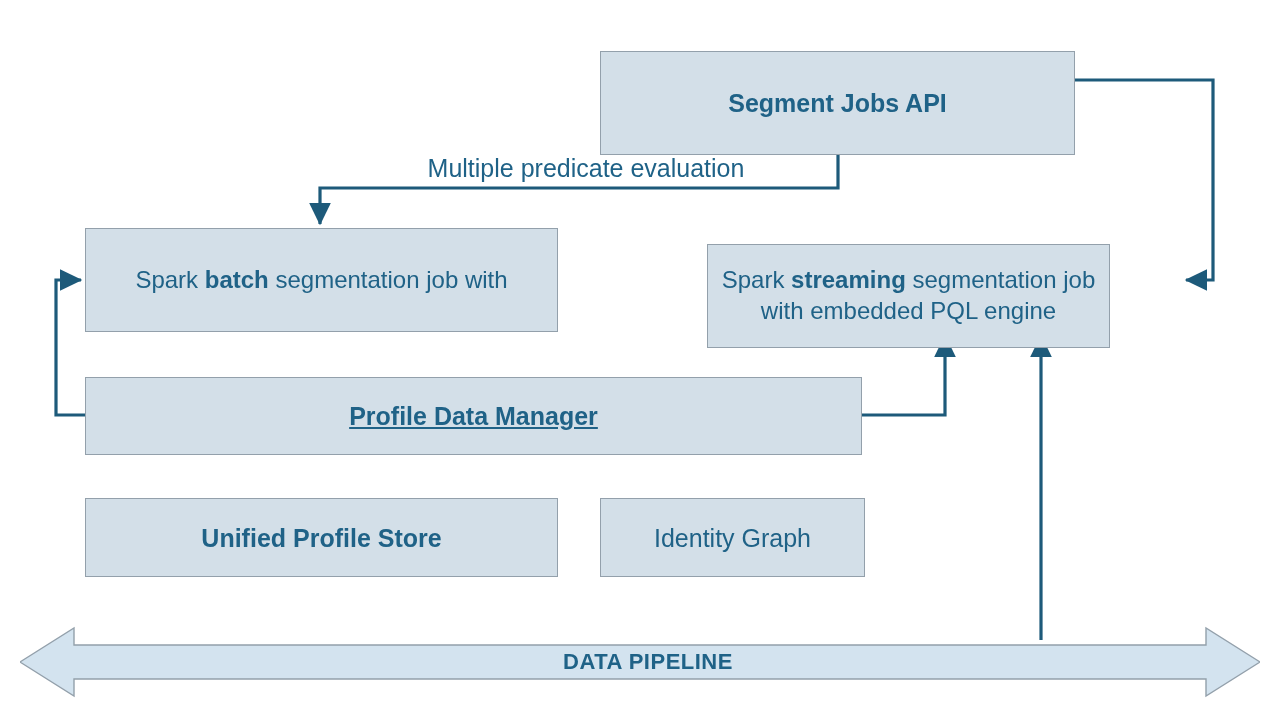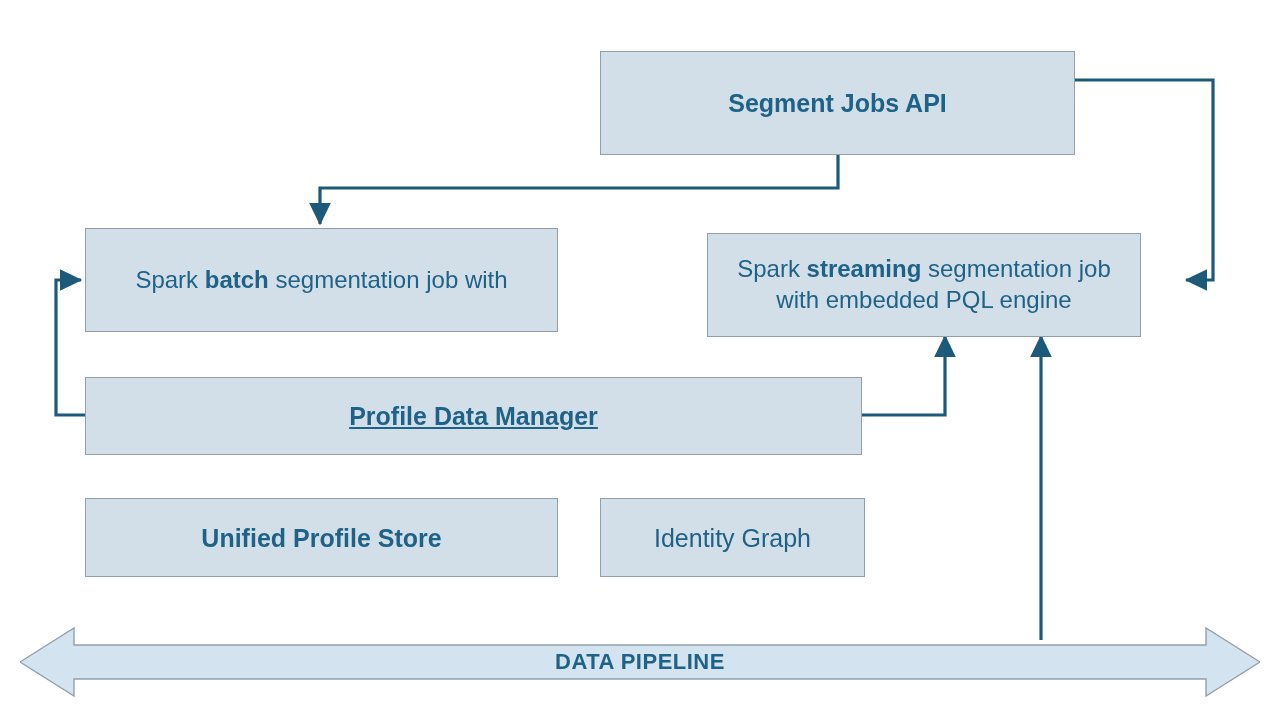--- a/index.html
+++ b/index.html
@@ -33,21 +33,21 @@
     padding: 4px 10px;
   }
   .node .txt { display: block; width: 100%; }
   .bold   { font-weight: bold; }
   .normal { font-weight: normal; }
 
   
   .n-predicate { left: 85px;  top: 27px;  width: 473px; height: 104px; font-size: 25px; font-weight: bold; }
   .n-jobs      { left: 600px; top: 27px;  width: 475px; height: 104px; font-size: 25px; margin-top: 24px; }
   .n-batch     { left: 85px;  top: 228px; width: 473px; height: 104px; font-size: 24px; }
-  .n-stream    { left: 707px; top: 233px; width: 434px; height: 104px; font-size: 24px; }
+  .n-stream    { left: 707px; top: 244px; width: 403px; height: 104px; font-size: 24px; }
   .n-pdm       { left: 85px;  top: 377px; width: 777px; height: 78px;  font-size: 25px; font-weight: bold; text-decoration: underline; }
   .n-ups       { left: 85px;  top: 498px; width: 473px; height: 79px;  font-size: 25px; font-weight: bold; }
   .n-idg       { left: 600px; top: 498px; width: 265px; height: 79px;  font-size: 25px; font-weight: normal; }
 
   
   .edge-label {
     position: absolute;
     left: 396px;
     top: 154px;
     width: 380px;
@@ -69,21 +69,21 @@
   
   .pipeline-wrap {
     position: absolute;
     left: 20px;
     top: 618px;
     width: 1240px;
     height: 88px;
   }
   .pipeline-label {
     position: absolute;
-    left: 0; top: 0;
+    left: 8px; top: 0;
     width: 1240px;
     height: 88px;
     display: flex;
     align-items: center;
     justify-content: center;
     font-size: 22px;
     font-weight: bold;
     color: #1f6287;
     letter-spacing: 0.5px;
   }
@@ -136,20 +136,21 @@
   </div>
 
   <div class="node n-ups">
     <span class="txt">Unified Profile Store</span>
   </div>
 
   <div class="node n-idg">
     <span class="txt">Identity Graph</span>
   </div>
 
+  <div class="edge-label">Multiple predicate evaluation</div>
 
   <div class="pipeline-wrap">
     <svg width="1240" height="88" viewBox="0 0 1240 88">
       <polygon points="0,44 54,10 54,27 1186,27 1186,10 1240,44 1186,78 1186,61 54,61 54,78" fill="#d3e3ef" stroke="#93a0ab" stroke-width="1.4"></polygon>
     </svg>
     <div class="pipeline-label">DATA PIPELINE</div>
   </div>
 
 </div>
 

